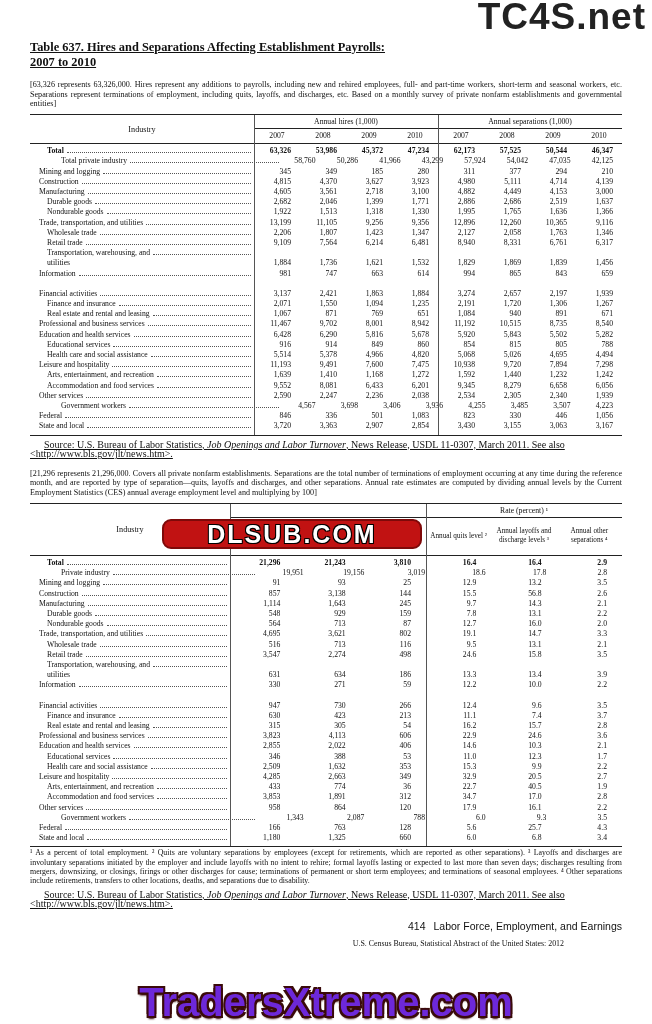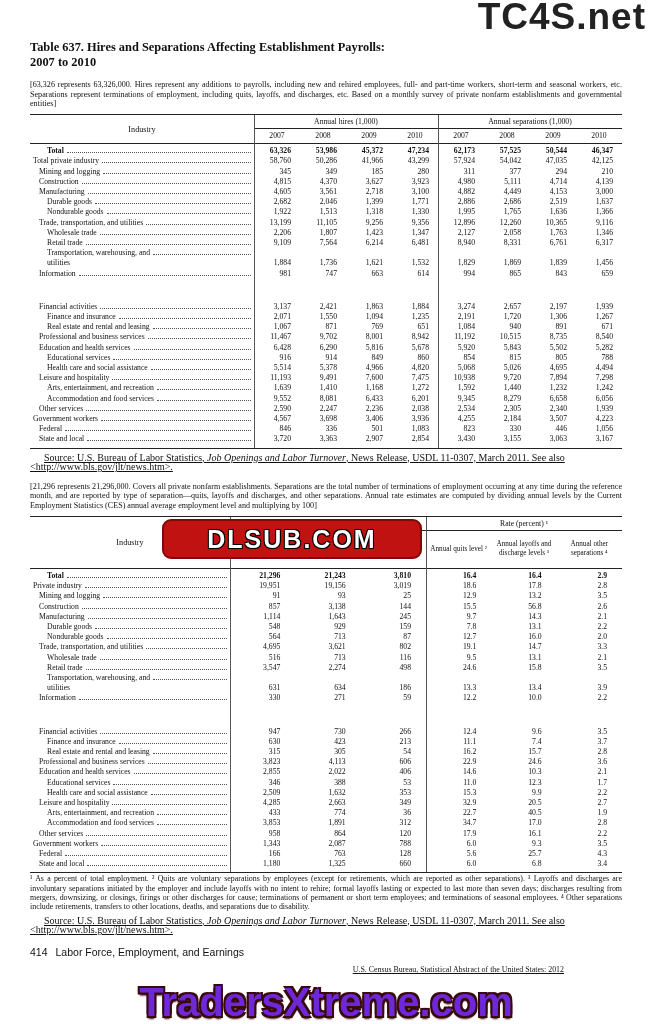--- a/index.html
+++ b/index.html
@@ -3,34 +3,34 @@
 <meta charset="utf-8">
 <style>
   * { margin:0; padding:0; box-sizing:border-box; }
   html,body { width:652px; height:1024px; }
   body { background:#fff; color:#111; font-family:"Liberation Serif", serif; position:relative; overflow:hidden; }
   .page { position:absolute; inset:0; padding:40px 30px 0 30px; }
 
   
   .wm-top { position:absolute; top:-4px; right:6px; font-family:"Liberation Sans", sans-serif;
             font-weight:bold; font-size:37px; color:#222; letter-spacing:1px; z-index:30; }
-  .wm-pill { position:absolute; left:162px; top:519px; width:260px; height:40px; background:#c11212;
+  .wm-pill { position:absolute; left:162px; top:519px; width:260px; height:30px; background:#c11212;
              border:2px solid #7e0909; border-radius:9px; display:flex; align-items:center; justify-content:center;
              z-index:30; }
   .wm-pill span { font-family:"Liberation Sans", sans-serif; font-weight:bold; font-size:25px; color:#fff;
              letter-spacing:2px;
              text-shadow:-1px -1px 0 #000, 1px -1px 0 #000, -1px 1px 0 #000, 1px 1px 0 #000; }
   .wm-bottom { position:absolute; left:0; right:0; top:980px; text-align:center; z-index:30;
              font-family:"Liberation Sans", sans-serif; font-weight:bold; font-size:40px; color:#6d28d9;
              letter-spacing:0px;
              text-shadow:-2px -2px 0 #3a0a0a, 2px -2px 0 #3a0a0a, -2px 2px 0 #3a0a0a, 2px 2px 0 #3a0a0a, 0 3px 2px #3a0a0a; }
 
   
   .tbl-title { font-size:12.4px; font-weight:bold; line-height:15px; }
-  .tbl-title span { display:block; }
+  .tbl-title span { display:block;text-decoration:underline; }
   .note { font-size:8.1px; line-height:9.7px; text-align:justify; margin-top:10px; }
   .src  { font-size:10px; line-height:9.6px; margin-top:4px; text-indent:14px;text-decoration:underline; }
   .t638-title { margin-top:13px; }
 
   
   .tbl { position:relative; margin-top:5px; border-top:1.5px solid #222; border-bottom:1.5px solid #222;
          font-size:7.7px; }
   .vl { position:absolute; top:0; bottom:0; width:0; border-left:1px solid #555; z-index:1; }
   .t637 .vl1 { left:224px; } .t637 .vl2 { left:408px; }
   .t638 .vl1 { left:200px; } .t638 .vl2 { left:396px; }
@@ -41,36 +41,36 @@
   .h-right { flex:1; }
   .h-groups { display:flex; }
   .h-group { flex:1; text-align:center; padding:2px 0 2px; border-bottom:1px solid #222; }
   .h-years { display:flex; }
   .h-year { flex:1; text-align:center; padding:2px 0 3px; }
   .h-subs { display:flex; }
   .sh { flex:1; display:flex; align-items:center; justify-content:center; text-align:center;
         font-size:7.2px; line-height:8.4px; min-height:37px; padding:2px 2px 3px; }
 
   .tbody { padding:2px 0 3px; }
-  .trow { display:flex; align-items:flex-end; line-height:10.2px;justify-content:flex-end; }
-  .trow.gap { margin-top:23px;gap:18px; }
+  .trow { display:flex; align-items:flex-end; line-height:10.2px; }
+  .trow.gap { margin-top:10px;gap:18px; }
   .trow.bold { font-weight:bold; }
   .lc { display:flex; align-items:baseline; overflow:hidden; }
   .t637 .lc { width:224px; } .t638 .lc { width:200px; }
   .lt { white-space:pre-line; }
-  .ind0 { padding-left:3px; } .ind1 { padding-left:9px; } .ind2 { padding-left:17px; }
+  .ind0 { padding-left:3px;margin-left:28px; } .ind1 { padding-left:9px; } .ind2 { padding-left:17px; }
   .leader { flex:1; border-bottom:1px dotted #555; margin:0 3px 2px 3px; min-width:6px; }
   .vc { flex:1; text-align:right; padding-right:9px; white-space:nowrap; }
   .t638 .vc { padding-right:15px; }
 
   .footnotes { font-size:7.9px; line-height:9.3px; text-align:justify; margin-top:1px; }
 
-  .footer-line { margin-top:11px; font-family:"Liberation Sans", sans-serif; font-size:10.5px; }
+  .footer-line { margin-top:11px; font-family:"Liberation Sans", sans-serif; font-size:10.5px;text-align:right; }
   .footer-line .pg { margin-right:8px; }
-  .census { margin-top:7px; font-size:7.9px; text-align:right; padding-right:58px;text-decoration:underline; }
+  .census { margin-top:7px; font-size:7.9px; text-align:right; padding-right:58px; }
 </style>
 </head>
 <body>
 
 <div class="page">
 
   <div class="wm-top">TC4S.net</div>
 
   <h1 class="tbl-title">
     <span>Table 637. Hires and Separations Affecting Establishment Payrolls:</span>
@@ -427,21 +427,21 @@
         <div class="trow">
           <div class="lc ind0">
             <span class="lt">Government workers</span>
             <span class="leader"></span>
           </div>
           <div class="vc">4,567</div>
           <div class="vc">3,698</div>
           <div class="vc">3,406</div>
           <div class="vc">3,936</div>
           <div class="vc">4,255</div>
-          <div class="vc">2,184</div>
+          <div class="vc">3,485</div>
           <div class="vc">3,507</div>
           <div class="vc">4,223</div>
         </div>
         <div class="trow">
           <div class="lc ind1">
             <span class="lt">Federal</span>
             <span class="leader"></span>
           </div>
           <div class="vc">846</div>
           <div class="vc">336</div>

